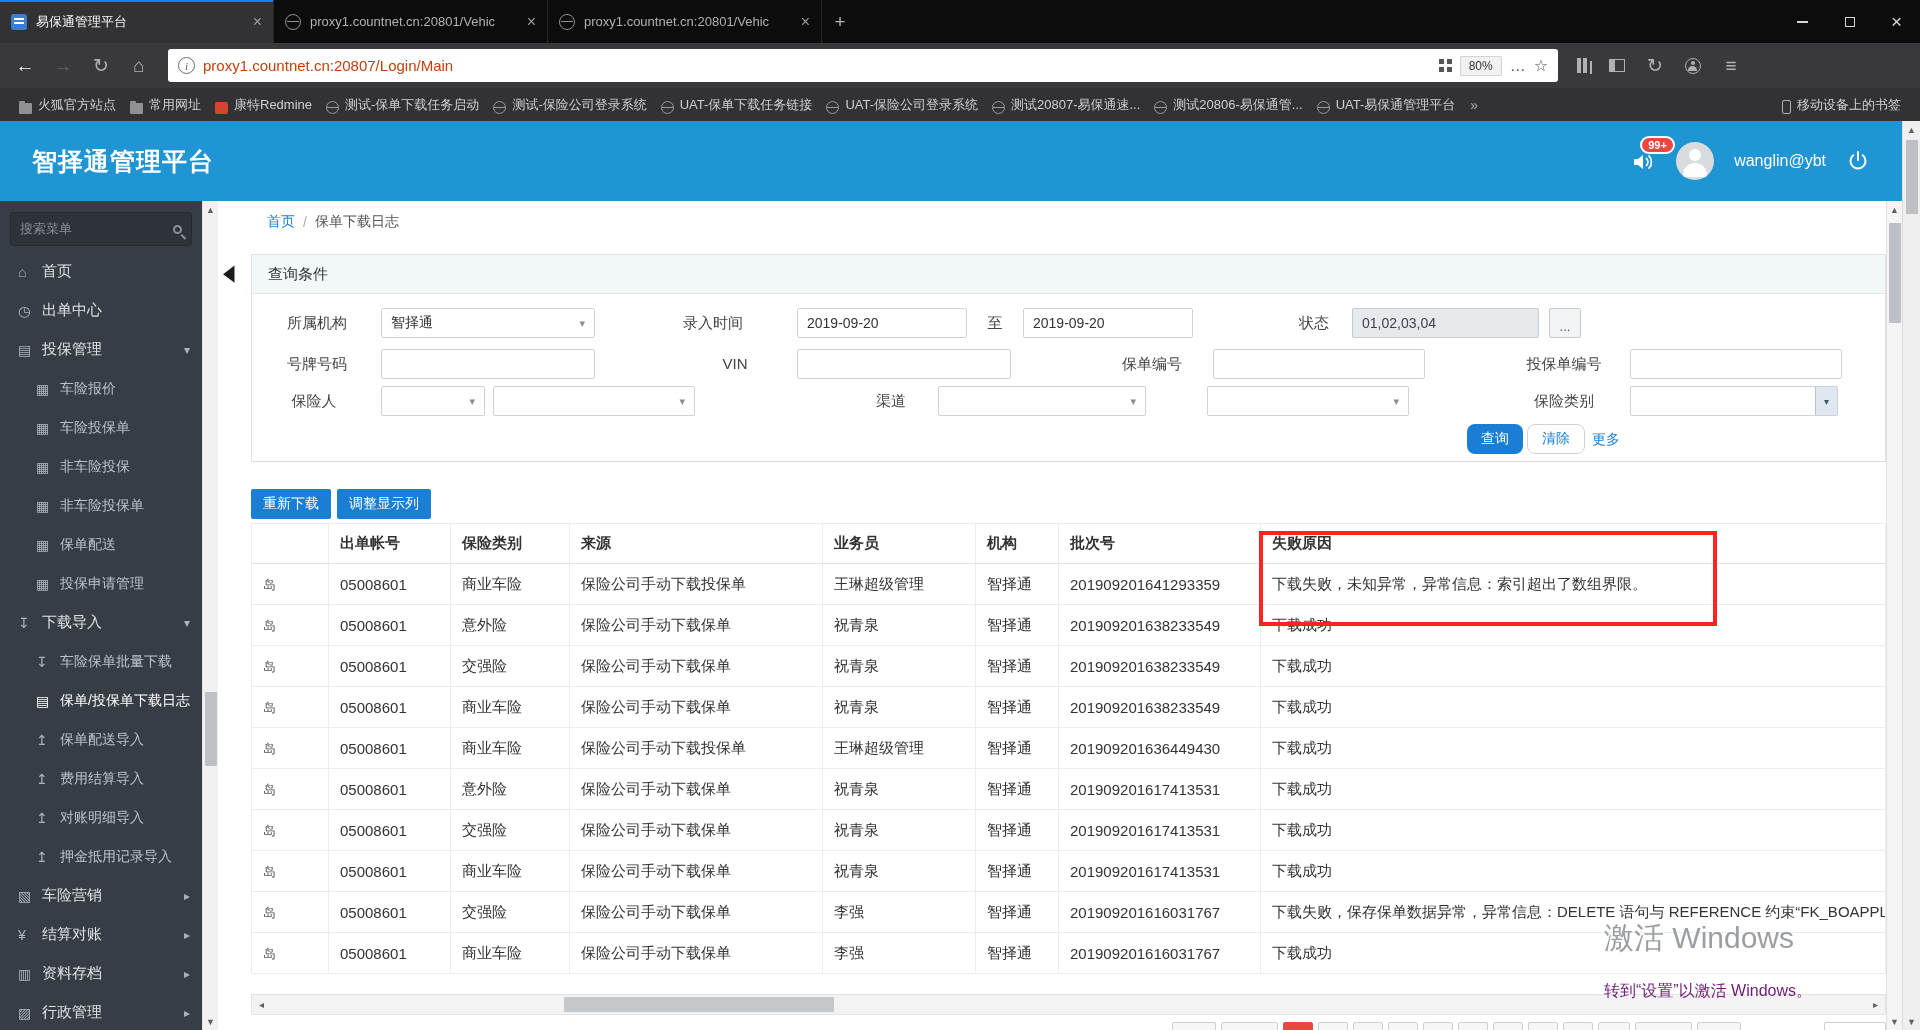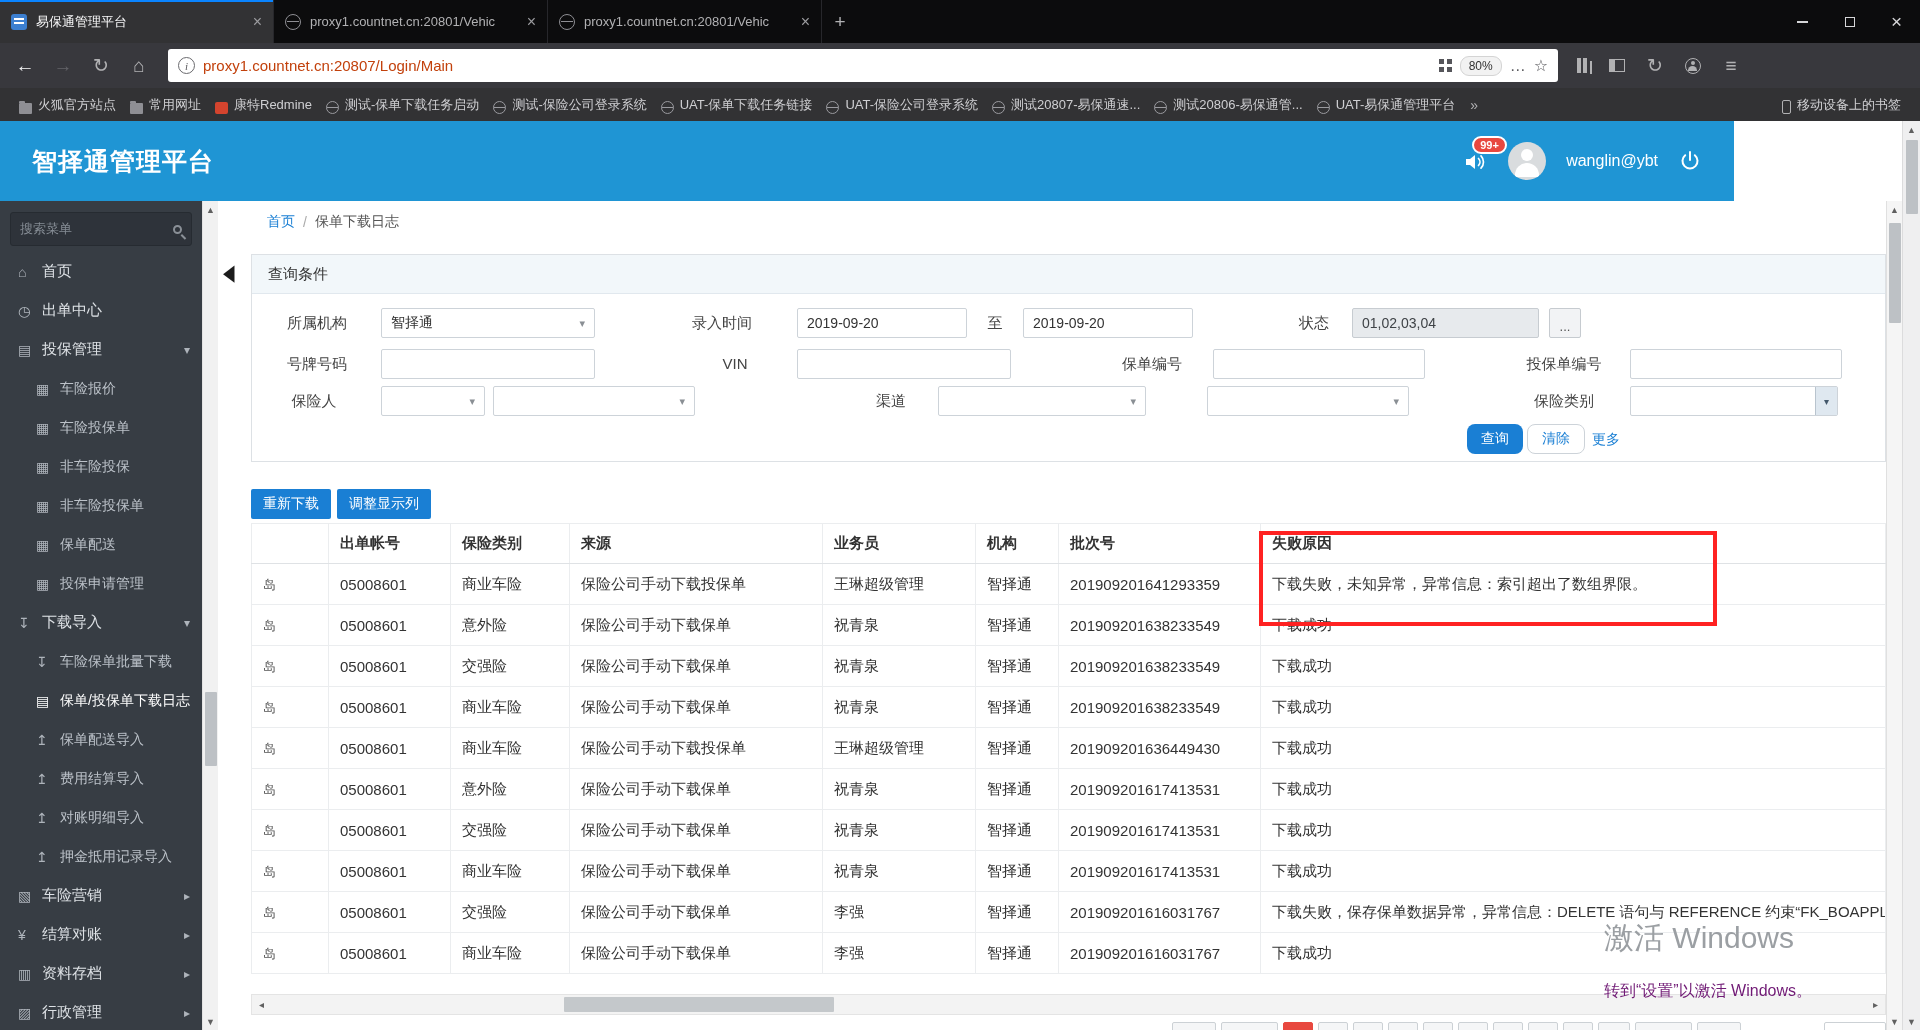--- a/index.html
+++ b/index.html
@@ -33,21 +33,21 @@
   .nav-btn.lit{color:#f9f9fa}
   .nav-btn.dim{color:#636369}
   .urlbar{flex:0 0 1390px;height:33px;margin-left:8px;background:#fff;border-radius:3px;display:flex;align-items:center;padding:0 10px;gap:8px}
   .info-i{width:17px;height:17px;border:1.5px solid #6a6a6e;border-radius:50%;color:#5a5a5e;font-size:11px;display:flex;align-items:center;justify-content:center;font-style:italic;font-family:"Liberation Serif",serif}
   .url-text{flex:1;font-size:15px;color:#c2410c;white-space:nowrap;overflow:hidden}
   .qr-ico{width:13px;height:13px;background:
       linear-gradient(#55555a,#55555a) 0 0/5px 5px no-repeat,
       linear-gradient(#55555a,#55555a) 8px 0/5px 5px no-repeat,
       linear-gradient(#55555a,#55555a) 0 8px/5px 5px no-repeat,
       linear-gradient(#55555a,#55555a) 8px 8px/5px 5px no-repeat}
-  .zoom-badge{font-size:12px;color:#333;background:#f2f2f2;border:1px solid #d4d4d4;border-radius:9px;padding:2px 8px}
+  .zoom-badge{font-size:12px;color:#333;background:#f2f2f2;border:1px solid #d4d4d4;border-radius:1px;padding:2px 8px}
   .url-ico{color:#5a5a5e;font-size:16px}
   .ic-books{display:inline-block;width:4px;height:15px;background:#b1b1b3;box-shadow:6px 0 0 #b1b1b3,12px 2px 0 -1px #b1b1b3}
   .ic-sidebar{display:inline-block;width:16px;height:13px;border:1.5px solid #b1b1b3;position:relative}
   .ic-sidebar::before{content:"";position:absolute;left:0;top:0;width:5px;height:100%;background:#b1b1b3}
   .ic-person{display:inline-block;width:16px;height:16px;border:1.5px solid #b1b1b3;border-radius:50%;position:relative}
   .ic-person::before{content:"";position:absolute;left:4.5px;top:2px;width:4px;height:4px;border-radius:50%;background:#b1b1b3}
   .ic-person::after{content:"";position:absolute;left:2px;top:7px;width:9px;height:5px;border-radius:5px 5px 0 0;background:#b1b1b3}
 
   .bmbar{position:absolute;top:88px;left:0;width:1920px;height:33px;background:#323234;display:flex;align-items:center;padding:0 12px;gap:2px;color:#cfcfd2;font-size:13px}
   .bm{display:flex;align-items:flex-end;gap:6px;padding:4px 7px;border-radius:3px;white-space:nowrap}
@@ -55,21 +55,21 @@
   .bmico.folder{background:#8f8f94;border-radius:1px}
   .bmico.folder::before{content:"";position:absolute;top:-2px;left:0;width:6px;height:2px;background:#8f8f94;border-radius:1px 1px 0 0}
   .bmico.globe{height:13px;border:1px solid #9a9a9f;border-radius:50%}
   .bmico.globe::after{content:"";position:absolute;left:0;top:5px;width:11px;height:1px;background:#9a9a9f}
   .bmico.red{height:12px;background:#d4442e;border-radius:2px}
   .bm-chev{color:#b1b1b3;font-size:14px;padding:0 6px}
   .bm-spacer{flex:1}
   .ic-phone{display:inline-block;width:9px;height:14px;border:1.5px solid #b1b1b3;border-radius:2px}
 
   
-  .appheader{position:absolute;top:121px;left:0;width:1734px;height:80px;background:var(--header_bg);display:flex;align-items:center;padding:0 32px;color:#fff}
+  .appheader{position:absolute;top:121px;left:0;width:1902px;height:80px;background:var(--header_bg);display:flex;align-items:center;padding:0 32px;color:#fff}
   .app-title{font-size:25px;font-weight:bold;letter-spacing:1px}
   .ah-spacer{flex:1}
   .ah-right{display:flex;align-items:center;gap:20px}
   .spk-wrap{position:relative;padding-top:6px}
   .badge{position:absolute;top:-8px;left:10px;background:var(--badge_red);color:#fff;font-size:11px;font-weight:bold;border-radius:9px;padding:1px 6px;border:2px solid #fff}
   .avatar{width:38px;height:38px;border-radius:50%;background:#d9dcde;position:relative;overflow:hidden}
   .avatar::before{content:"";position:absolute;left:13px;top:7px;width:12px;height:12px;border-radius:50%;background:#fff}
   .avatar::after{content:"";position:absolute;left:7px;top:21px;width:24px;height:14px;border-radius:12px 12px 0 0;background:#fff}
   .username{font-size:16px}
 
@@ -431,21 +431,21 @@
 
   <div class="panel">
     <div class="panel-head">查询条件</div>
     <div class="panel-body">
 
       <span class="f-label" style="left:8px;width:114px;top:20px">所属机构</span>
       <div class="sel" style="left:129px;top:14px;width:214px">
         <span>智择通</span>
         <span class="caret">▾</span>
       </div>
-      <span class="f-label" style="left:410px;width:120px;top:20px">录入时间</span>
+      <span class="f-label" style="left:401px;width:120px;top:20px">录入时间</span>
       <div class="inp" style="left:545px;top:14px;width:170px">2019-09-20</div>
       <span class="f-label" style="left:725px;width:36px;top:20px;text-align:center">至</span>
       <div class="inp" style="left:771px;top:14px;width:170px">2019-09-20</div>
       <span class="f-label" style="left:1032px;width:60px;top:20px">状态</span>
       <div class="inp gray" style="left:1100px;top:14px;width:187px">01,02,03,04</div>
       <span class="dots-btn" style="left:1297px;top:14px">...</span>
 
       <span class="f-label" style="left:8px;width:114px;top:61px">号牌号码</span>
       <div class="inp" style="left:129px;top:55px;width:214px"></div>
       <span class="f-label" style="left:433px;width:100px;top:61px">VIN</span>

